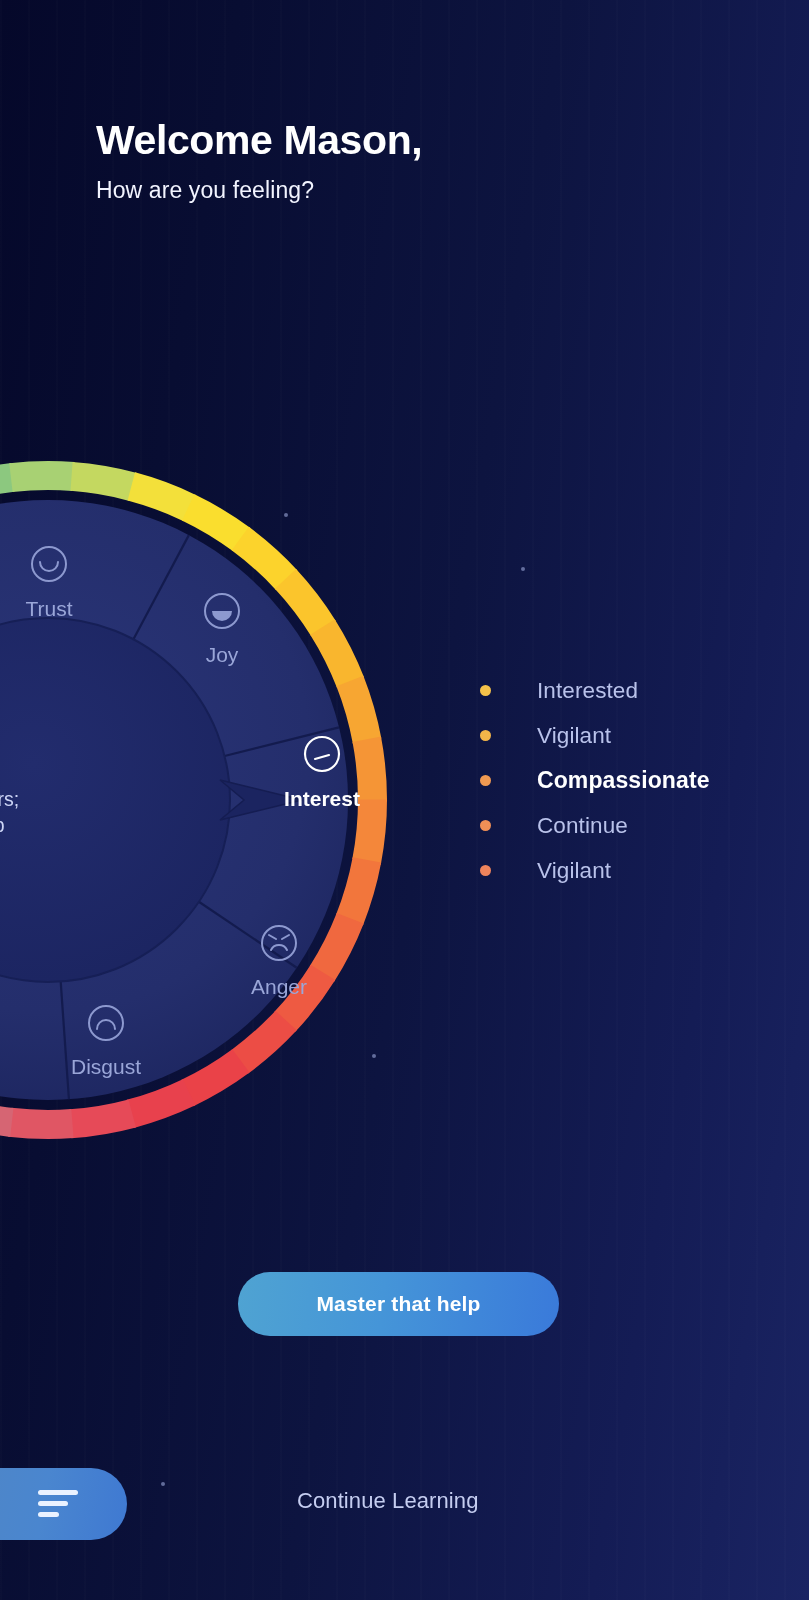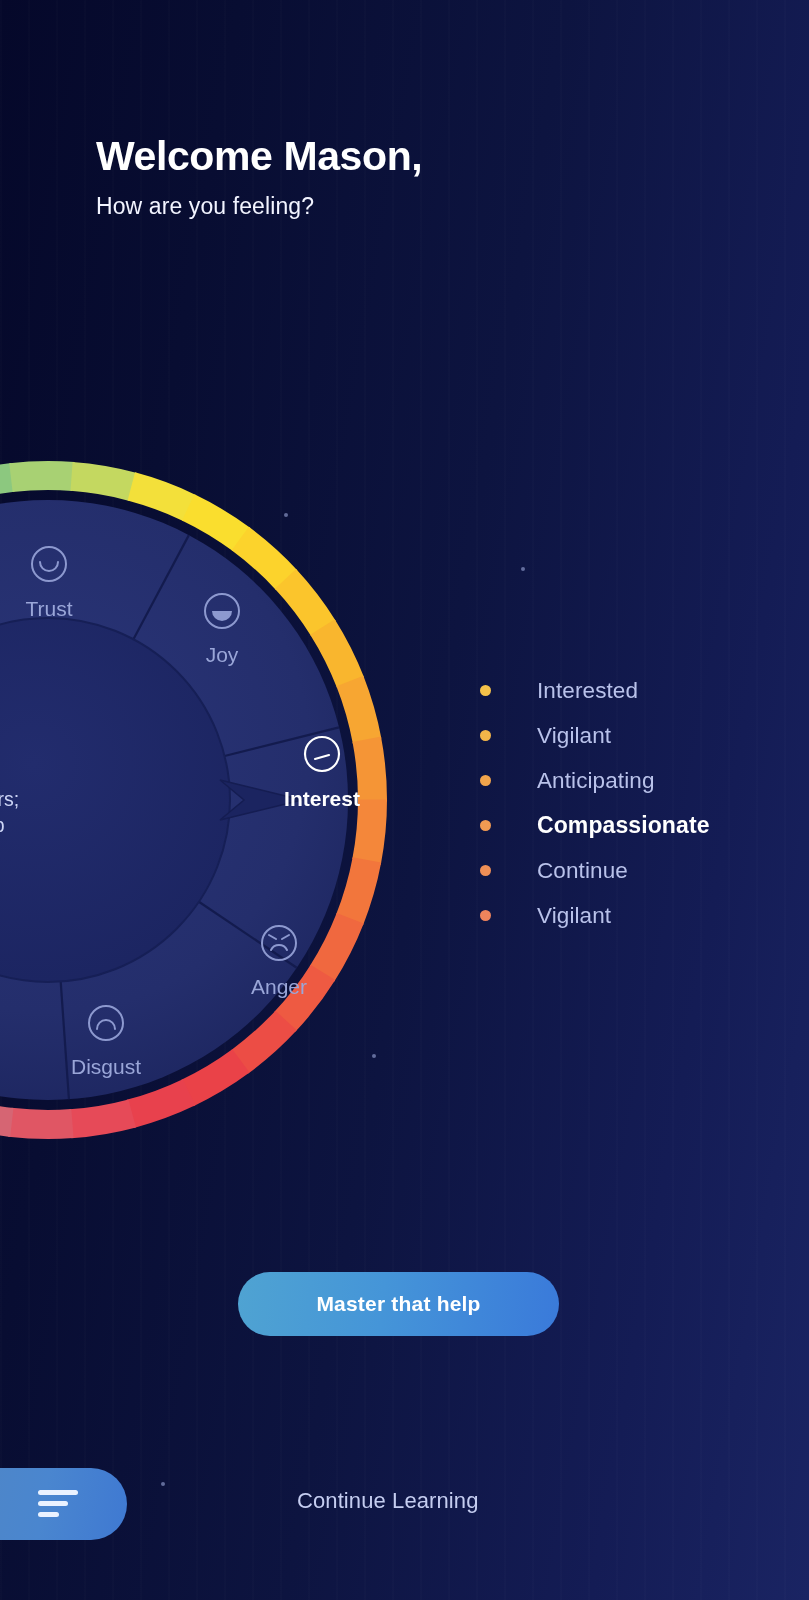--- a/index.html
+++ b/index.html
@@ -51,21 +51,20 @@
     border-radius: 50%;
     opacity: .55;
   }
 
   
   .header {
     position: absolute;
     left: 96px;
     top: 118px;
     z-index: 6;
-    margin-top: 16px;
   }
   .title {
     font-size: 41px;
     font-weight: bold;
     color: #ffffff;
     letter-spacing: -0.4px;
     line-height: 1.1;
   }
   .subtitle {
     margin-top: 14px;
@@ -323,24 +322,20 @@
 
   <ul class="emotion-list" id="emotion-list">
       <li class="emotion-item">
         <span class="dot" style="background: rgb(245, 194, 74);"></span>
         <span class="emotion-label">Interested</span>
       </li>
       <li class="emotion-item">
         <span class="dot" style="background: rgb(243, 181, 73);"></span>
         <span class="emotion-label">Vigilant</span>
       </li>
-      <li class="emotion-item">
-        <span class="dot" style="background: rgb(242, 165, 76);"></span>
-        <span class="emotion-label">Anticipating</span>
-      </li>
       <li class="emotion-item selected">
         <span class="dot" style="background: rgb(240, 154, 82);"></span>
         <span class="emotion-label">Compassionate</span>
       </li>
       <li class="emotion-item">
         <span class="dot" style="background: rgb(239, 143, 86);"></span>
         <span class="emotion-label">Continue</span>
       </li>
       <li class="emotion-item">
         <span class="dot" style="background: rgb(238, 132, 92);"></span>

